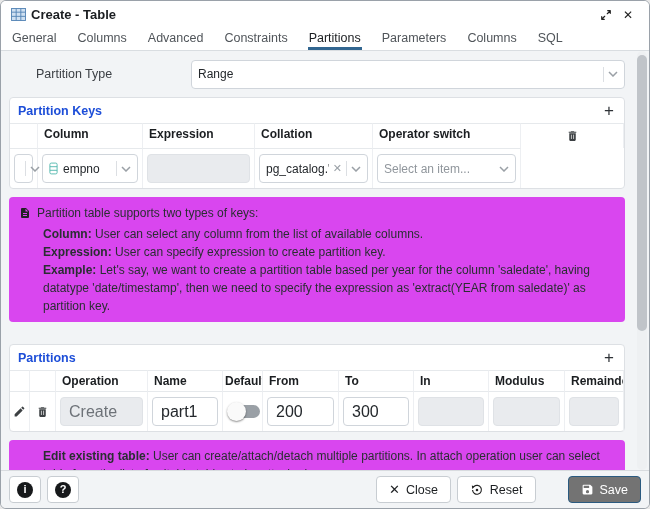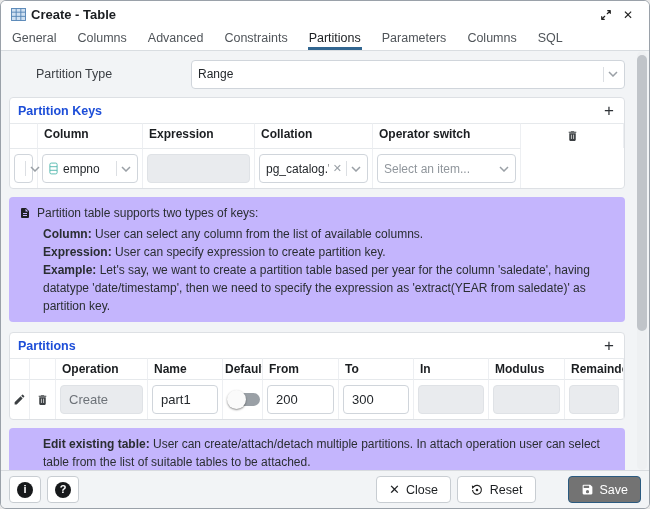--- a/index.html
+++ b/index.html
@@ -36,28 +36,28 @@
   .gc{ border-right:1px solid #edeff2; border-top:1px solid #e6e9ec; padding:5px 4px; display:flex; align-items:center; min-width:0;}
   .gc.icon-cell{ justify-content:center; padding:5px 2px;}
   .icon-btn{ background:none;border:none; display:flex; align-items:center; justify-content:center; cursor:pointer; }
   
   .select, .combo{ background:#fff; border:1px solid #d0d5db; border-radius:4px; height:29px; display:flex; align-items:center; padding:0 6px; width:100%; font-size:12px; color:#24282c; cursor:pointer; min-width:0;}
   .select .val{ flex:1; white-space:nowrap; overflow:hidden; text-overflow:ellipsis; }
   .select .val.placeholder{ color:#90969c; }
   .sep{ width:1px; height:15px; background:#dcdfe3; margin:0 4px 0 4px; flex:0 0 auto;}
   .chev{ flex:0 0 auto; display:flex; }
   .clear-x{ color:#9aa0a6; font-size:11px; flex:0 0 auto; margin-left:4px; cursor:pointer;}
-  .txt{ height:29px; border:1px solid #d0d5db; border-radius:4px; width:100%; font-size:13px; padding:3px 8px; color:#24282c; font-family:"Liberation Sans", sans-serif;}
+  .txt{ height:29px; border:1px solid #d0d5db; border-radius:4px; width:100%; font-size:16px; padding:3px 8px; color:#24282c; font-family:"Liberation Sans", sans-serif;}
   .txt:disabled{ background:#e9ebee; border-color:#dfe2e6; color:#6d7278;}
   .colicon{ display:flex; margin-right:5px; flex:0 0 auto;}
   
   .toggle{ width:31px; height:13px; background:#9aa0a6; border-radius:7px; position:relative; margin-left:2px; cursor:pointer; flex:0 0 auto;}
   .toggle .knob{ position:absolute; left:-2px; top:-3px; width:19px; height:19px; background:#fafafa; border-radius:50%; box-shadow:0 1px 2px rgba(0,0,0,.45);}
   
-  .infobox{ background:#c4b5fd; border-radius:4px; padding:7px 10px 7px 10px; margin-bottom:10px; font-size:12px; color:#2a2e32; line-height:18px;}
+  .infobox{ background:#d946ef; border-radius:4px; padding:7px 10px 7px 10px; margin-bottom:22px; font-size:12px; color:#2a2e32; line-height:18px;}
   .info-line{ display:flex; }
   .info-line .docicon{ flex:0 0 auto; margin-right:6px; margin-top:2px;}
   .info-ind{ padding-left:24px; }
   .info-ind b, .info-line b{ font-weight:bold; }
   
   .footer{ height:38px; background:#f2f4f6; border-top:1px solid #d8dbdf; display:flex; align-items:center; padding:0 8px; flex:0 0 auto;}
   .f-iconbtn{ width:32px; height:27px; background:#fff; border:1px solid #c8cdd2; border-radius:4px; display:flex; align-items:center; justify-content:center; margin-right:6px; cursor:pointer;}
   .circle-glyph{ width:16px; height:16px; background:#17191b; color:#fff; border-radius:50%; font-size:11px; font-weight:bold; display:flex; align-items:center; justify-content:center; line-height:1;}
   .f-right{ margin-left:auto; display:flex; align-items:center; gap:6px;}
   .btn{ height:27px; border-radius:4px; font-size:12.5px; display:flex; align-items:center; gap:6px; padding:0 12px; cursor:pointer; font-family:"Liberation Sans", sans-serif;}

